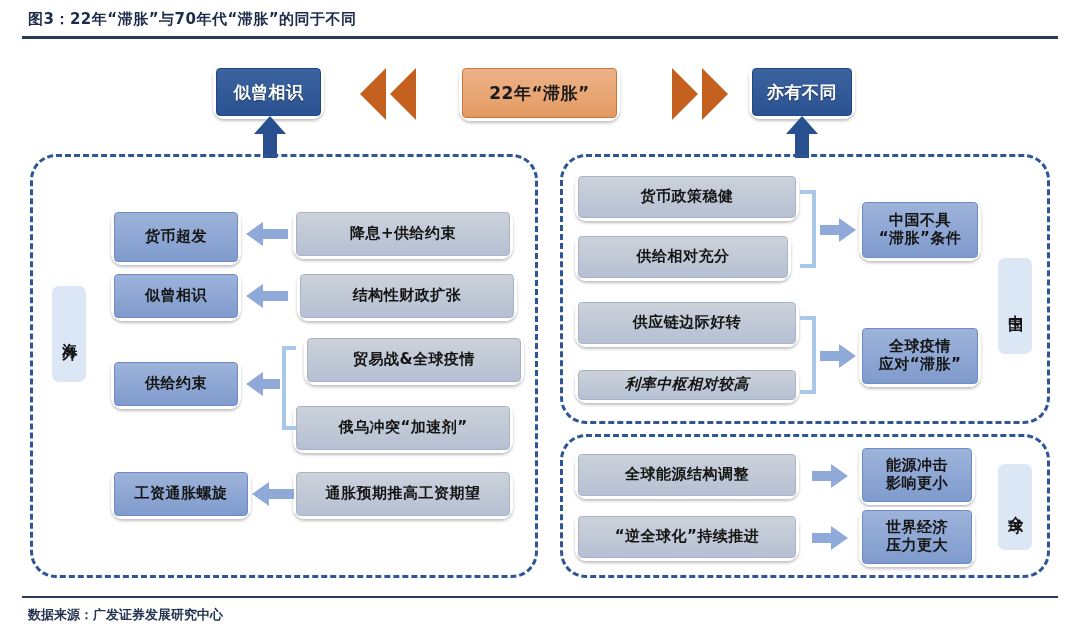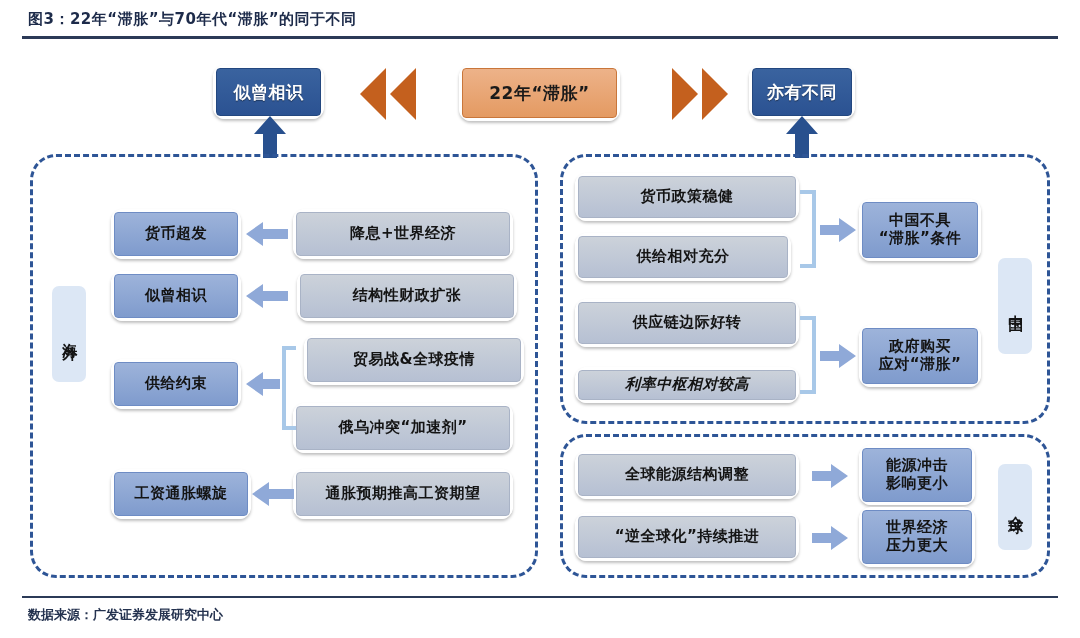--- a/index.html
+++ b/index.html
@@ -138,26 +138,26 @@
   <div class="arrow" style="left:784px;top:116px;">
     <svg width="36" height="42" viewBox="0 0 36 42">
       <path d="M18 0 L34 18 L25 18 L25 42 L11 42 L11 18 L2 18 Z" fill="#28508e"></path>
     </svg>
   </div>
 
   <div class="dashed" style="left:30px;top:154px;width:508px;height:424px;"></div>
 
   <div class="box vlabel" style="left:52px;top:286px;width:34px;height:96px;">海外</div>
 
-  <div class="box midblue" style="left:114px;top:212px;width:124px;height:44px;">货币超发</div>
+  <div class="box midblue" style="left:114px;top:212px;width:124px;height:50px;">货币超发</div>
   <div class="box midblue" style="left:114px;top:274px;width:124px;height:44px;">似曾相识</div>
   <div class="box midblue" style="left:114px;top:362px;width:124px;height:44px;">供给约束</div>
   <div class="box midblue" style="left:114px;top:472px;width:134px;height:44px;">工资通胀螺旋</div>
 
-  <div class="box greyblue" style="left:296px;top:212px;width:214px;height:44px;">降息+世界经济</div>
+  <div class="box greyblue" style="left:296px;top:212px;width:214px;height:44px;">降息+供给约束</div>
   <div class="box greyblue" style="left:300px;top:274px;width:214px;height:44px;">结构性财政扩张</div>
   <div class="box greyblue" style="left:296px;top:338px;width:214px;height:44px;margin-left:11px;">贸易战&amp;全球疫情</div>
   <div class="box greyblue" style="left:296px;top:406px;width:214px;height:44px;">俄乌冲突“加速剂”</div>
   <div class="box greyblue" style="left:296px;top:472px;width:214px;height:44px;">通胀预期推高工资期望</div>
 
   <div class="arrow" style="left:246px;top:220px;">
     <svg width="42" height="28" viewBox="0 0 42 28">
       <path d="M0 14 L17 2 L17 9 L42 9 L42 19 L17 19 L17 26 Z" fill="#8fa9d8"></path>
     </svg>
   </div>
@@ -209,21 +209,21 @@
     </svg>
   </div>
   <div class="arrow" style="left:820px;top:342px;">
     <svg width="36" height="28" viewBox="0 0 36 28">
       <path d="M36 14 L19 2 L19 9 L0 9 L0 19 L19 19 L19 26 Z" fill="#8fa9d8"></path>
     </svg>
   </div>
 
   <div class="box midblue" style="left:862px;top:202px;width:116px;height:56px;white-space:pre-line;">中国不具
 “滞胀”条件</div>
-  <div class="box midblue" style="left:862px;top:328px;width:116px;height:56px;white-space:pre-line;">政府购买
+  <div class="box midblue" style="left:862px;top:328px;width:116px;height:56px;white-space:pre-line;">全球疫情
 应对“滞胀”</div>
 
   <div class="dashed" style="left:560px;top:434px;width:490px;height:144px;"></div>
 
   <div class="box vlabel" style="left:998px;top:464px;width:34px;height:86px;">全球</div>
 
   <div class="box greyblue" style="left:578px;top:454px;width:218px;height:42px;">全球能源结构调整</div>
   <div class="box greyblue" style="left:578px;top:516px;width:218px;height:42px;">“逆全球化”持续推进</div>
 
   <div class="arrow" style="left:812px;top:462px;">

